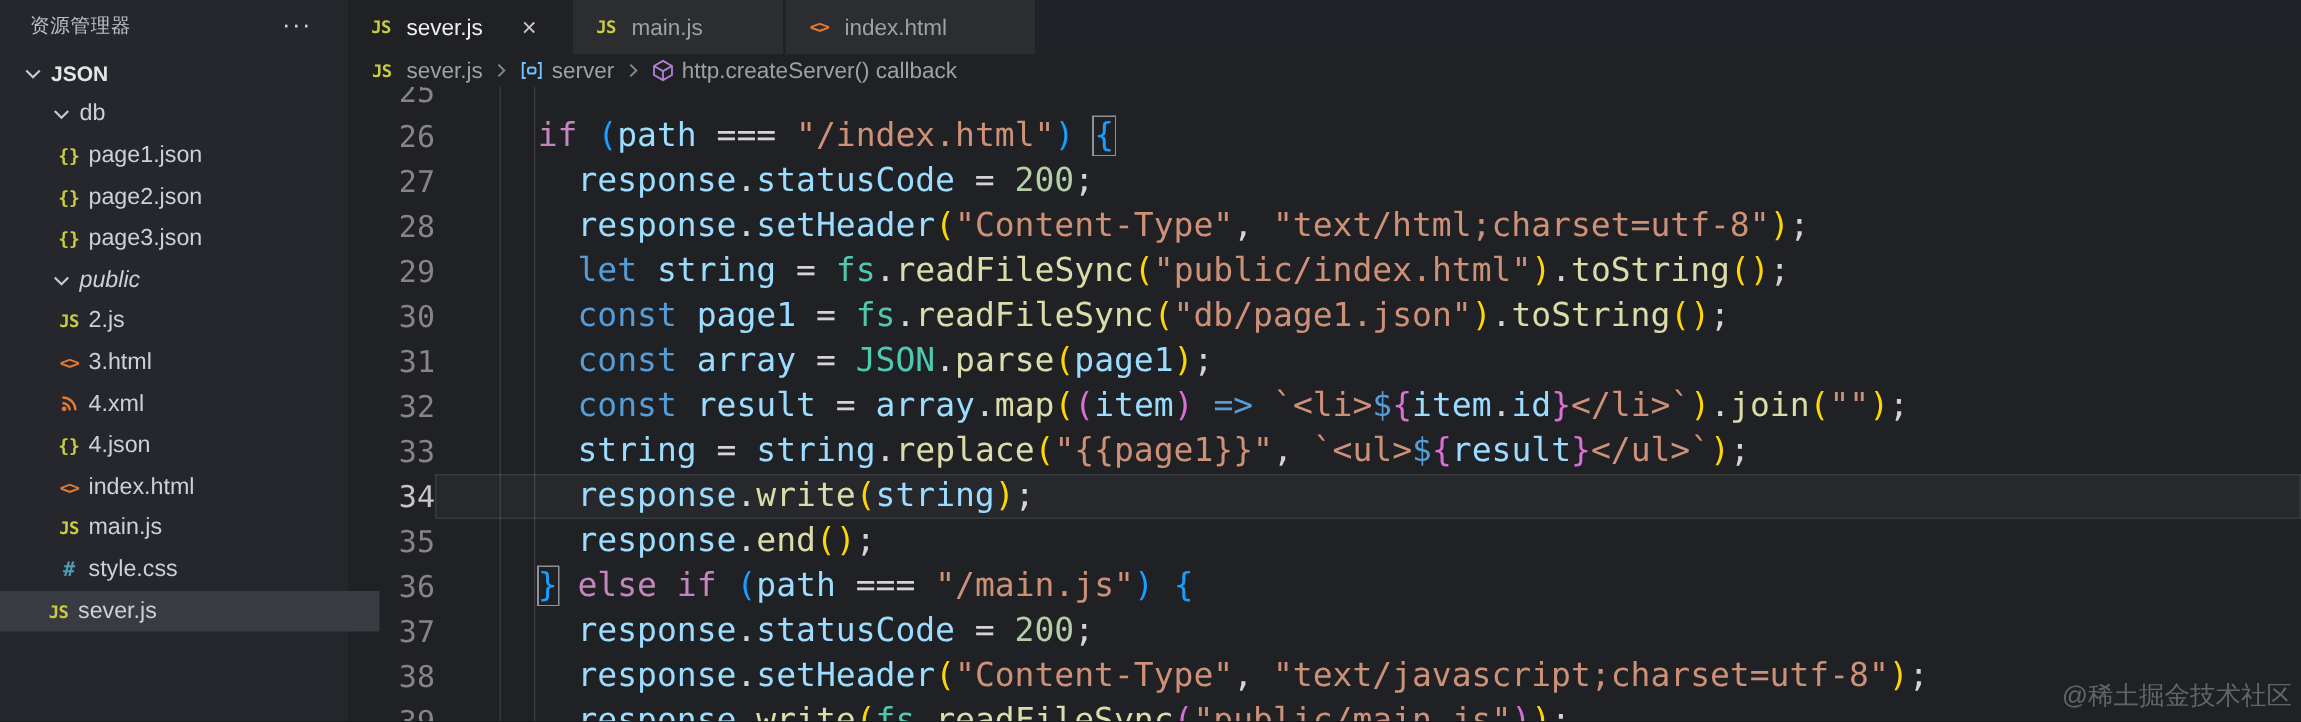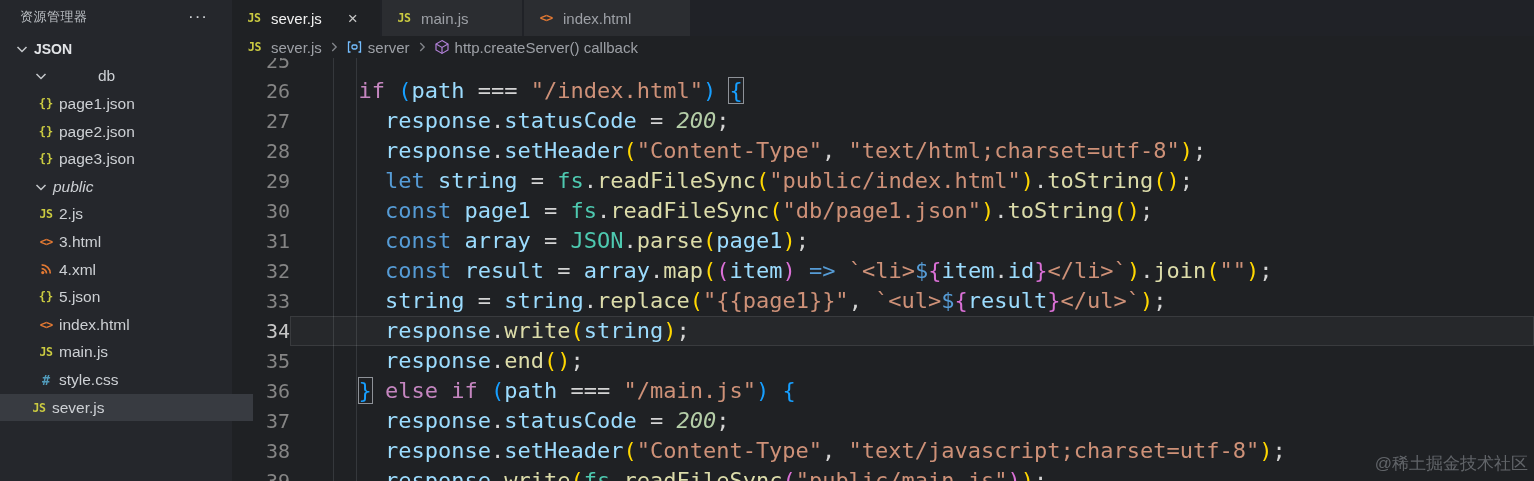--- a/index.html
+++ b/index.html
@@ -46,21 +46,21 @@
   .ln{width:58px;flex:0 0 58px;text-align:right;color:var(--t-ln,#858585);font-size:20px;}
   .lc{padding-left:42px;}
   .cl.current .ln{color:var(--t-lnact,#c6c6c6);}
   .cl.current .lc{background:rgba(255,255,255,0.035);box-shadow:inset 0 0 0 1px rgba(255,255,255,0.09);
                   flex:1;}
   .t-kw{color:var(--t-kw,#c586c0);}
   .t-st{color:var(--t-st,#569cd6);text-align:center;}
   .t-var{color:var(--t-var,#9cdcfe);}
   .t-fn{color:var(--t-fn,#dcdcaa);}
   .t-str{color:var(--t-str,#ce9178);}
-  .t-num{color:var(--t-num,#b5cea8);font-style:italic;}
+  .t-num{color:var(--t-num,#b5cea8);}
   .t-op{color:var(--t-op,#d4d4d4);}
   .t-cls{color:var(--t-cls,#4ec9b0);}
   .t-b1{color:var(--t-b1,#ffd700);}
   .t-b2{color:var(--t-b2,#da70d6);}
   .t-b3{color:var(--t-b3,#179fff);}
   .t-b3x{color:var(--t-b3,#179fff);box-shadow:0 0 0 1px #8e9298;}
   
   .watermark{position:absolute;right:6px;bottom:6px;font-size:17px;color:rgba(170,174,180,0.48);z-index:5;}
 </style>
 </head>
@@ -73,21 +73,21 @@
       <span class="sb-title">资源管理器</span>
       <span class="sb-dots">···</span>
     </div>
     <div class="tree" id="tree">
         <div class="trow rootrow" style="padding-left: 14px;">
           <span class="chev"><svg width="16" height="16" viewBox="0 0 16 16">
               <path d="M3.5 6l4.5 4.5L12.5 6" fill="none" stroke="#c5c8cc" stroke-width="1.5"></path>
             </svg></span>
           <span>JSON</span>
         </div>
-        <div class="trow" style="padding-left: 33px; gap: 45px;">
+        <div class="trow" style="padding-left: 33px;">
           <span class="chev"><svg width="16" height="16" viewBox="0 0 16 16">
               <path d="M3.5 6l4.5 4.5L12.5 6" fill="none" stroke="#c5c8cc" stroke-width="1.5"></path>
             </svg></span>
           <span>db</span>
         </div>
         <div class="trow" style="padding-left: 36px;">
           <span class="ficon fi-json">{}</span>
           <span>page1.json</span>
         </div>
         <div class="trow" style="padding-left: 36px;">
@@ -115,21 +115,21 @@
         <div class="trow" style="padding-left: 36px;">
           <span class="ficon"><svg width="15" height="15" viewBox="0 0 16 16">
               <circle cx="4" cy="12.3" r="1.7" fill="#e37933"></circle>
               <path d="M2.8 8.2a5.2 5.2 0 0 1 5.2 5.2" fill="none" stroke="#e37933" stroke-width="1.8"></path>
               <path d="M2.8 4.2a9.2 9.2 0 0 1 9.2 9.2" fill="none" stroke="#e37933" stroke-width="1.8"></path>
             </svg></span>
           <span>4.xml</span>
         </div>
         <div class="trow" style="padding-left: 36px;">
           <span class="ficon fi-json">{}</span>
-          <span>5.json</span>
+          <span>4.json</span>
         </div>
         <div class="trow" style="padding-left: 36px;">
           <span class="ficon fi-html">&lt;&gt;</span>
           <span>index.html</span>
         </div>
         <div class="trow" style="padding-left: 36px;">
           <span class="ficon fi-js">JS</span>
           <span>main.js</span>
         </div>
         <div class="trow" style="padding-left: 36px;">

